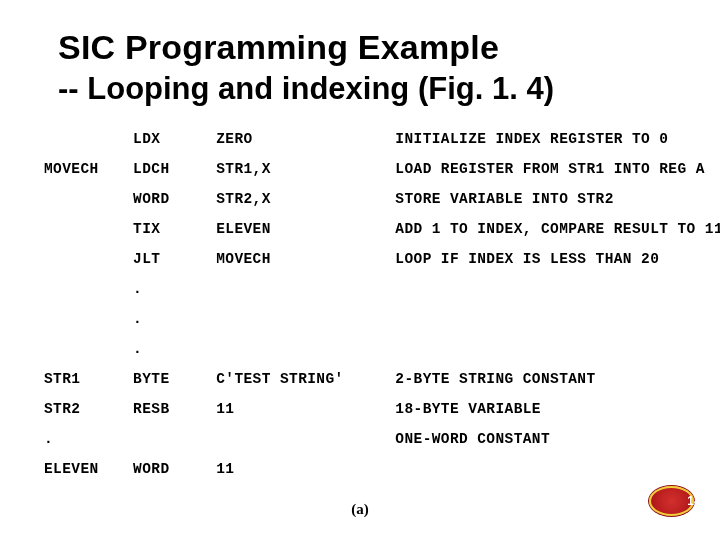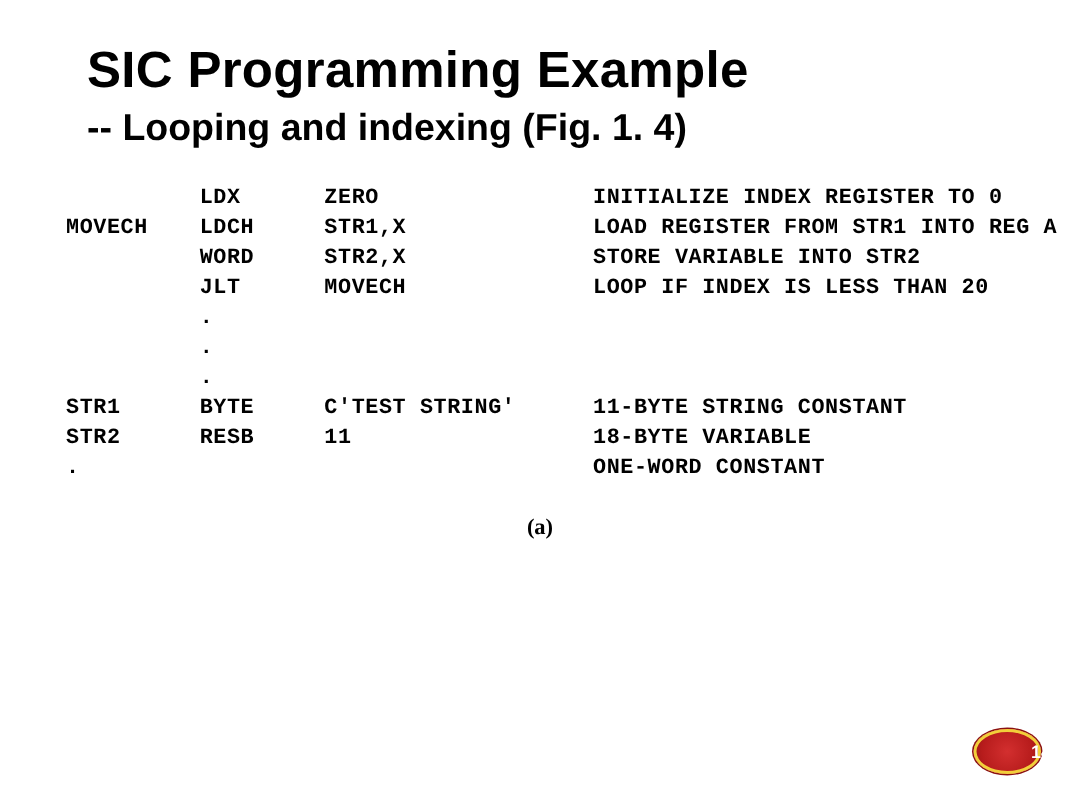--- a/index.html
+++ b/index.html
@@ -1,21 +1,21 @@
 <!DOCTYPE html>
 <html><head>
 <meta charset="utf-8">
 <style>
   * { margin: 0; padding: 0; box-sizing: border-box; }
   html, body { width: 720px; height: 540px; background: #fff; font-family: Arial, Helvetica, sans-serif; color: #000; }
   .slide { position: relative; width: 720px; height: 540px; padding: 28px 0 0 0; }
   .title { font-size: 34px; font-weight: bold; margin-left: 58px; letter-spacing: 0.2px; }
-  .subtitle { font-size: 25px; font-weight: bold; margin-left: 58px; margin-top: 4px; }
+  .subtitle { font-size: 31px; font-weight: bold; margin-left: 58px; margin-top: 4px; }
   .code-area { margin-top: 22px; margin-left: 44px; font-family: "Courier New", Courier, monospace; font-size: 14.5px; font-weight: bold; line-height: 1.42; letter-spacing: 0.4px; }
-  .row { white-space: nowrap; height: 20px; }
+  .row { white-space: nowrap; height: 20px; margin-top: 10px; }
   .c-label   { display: inline-block; width: 80px;  vertical-align: top; }
   .c-opcode  { display: inline-block; width: 74px;  vertical-align: top; }
   .c-operand { display: inline-block; width: 170px; vertical-align: top; }
   .c-comment { display: inline-block; vertical-align: top; }
   .caption { text-align: center; font-family: Georgia, 'Times New Roman', serif; font-weight: bold; font-size: 15px; margin-top: 22px; }
   .page-badge {
     position: absolute; right: 26px; bottom: 24px;
     width: 30px; height: 30px; border-radius: 50%;
     background: radial-gradient(circle at 50% 50%, #d32f2f 0%, #b71c1c 62%, #8e1313 100%);
     box-shadow: inset 0 0 0 2px #f2cf3a, 0 0 0 1px #8b1010;
@@ -46,20 +46,26 @@
       <span class="c-comment">LOAD REGISTER FROM STR1 INTO REG A</span>
     </div>
     <div class="row">
       <span class="c-label"></span>
       <span class="c-opcode">WORD</span>
       <span class="c-operand">STR2,X</span>
       <span class="c-comment">STORE VARIABLE INTO STR2</span>
     </div>
     <div class="row">
       <span class="c-label"></span>
+      <span class="c-opcode">TIX</span>
+      <span class="c-operand">ELEVEN</span>
+      <span class="c-comment">ADD 1 TO INDEX, COMPARE RESULT TO 11</span>
+    </div>
+    <div class="row">
+      <span class="c-label"></span>
       <span class="c-opcode">JLT</span>
       <span class="c-operand">MOVECH</span>
       <span class="c-comment">LOOP IF INDEX IS LESS THAN 20</span>
     </div>
     <div class="row">
       <span class="c-label"></span>
       <span class="c-opcode">.</span>
       <span class="c-operand"></span>
       <span class="c-comment"></span>
     </div>
@@ -72,34 +78,40 @@
     <div class="row">
       <span class="c-label"></span>
       <span class="c-opcode">.</span>
       <span class="c-operand"></span>
       <span class="c-comment"></span>
     </div>
     <div class="row">
       <span class="c-label">STR1</span>
       <span class="c-opcode">BYTE</span>
       <span class="c-operand">C'TEST STRING'</span>
-      <span class="c-comment">11-BYTE STRING CONSTANT</span>
+      <span class="c-comment">2-BYTE STRING CONSTANT</span>
     </div>
     <div class="row">
       <span class="c-label">STR2</span>
       <span class="c-opcode">RESB</span>
       <span class="c-operand">11</span>
       <span class="c-comment">18-BYTE VARIABLE</span>
     </div>
     <div class="row">
       <span class="c-label">.</span>
       <span class="c-opcode"></span>
       <span class="c-operand"></span>
       <span class="c-comment">ONE-WORD CONSTANT</span>
     </div>
+    <div class="row">
+      <span class="c-label">ELEVEN</span>
+      <span class="c-opcode">WORD</span>
+      <span class="c-operand">11</span>
+      <span class="c-comment"></span>
+    </div>
   </div>
 
   <div class="caption">(a)</div>
 
   <div class="page-badge">
     <span>14</span>
   </div>
 </div>
 
 </body></html>

